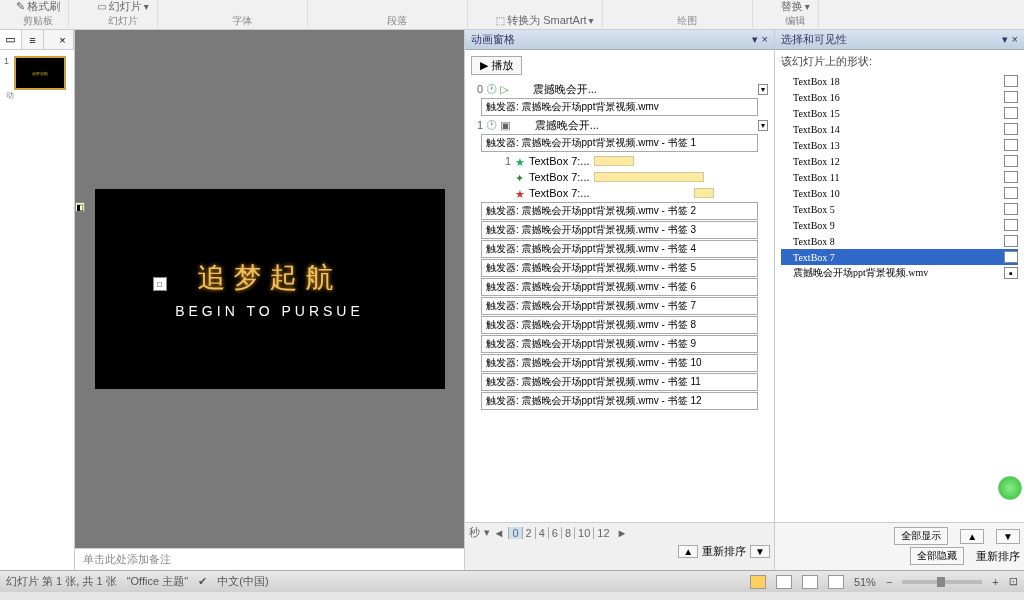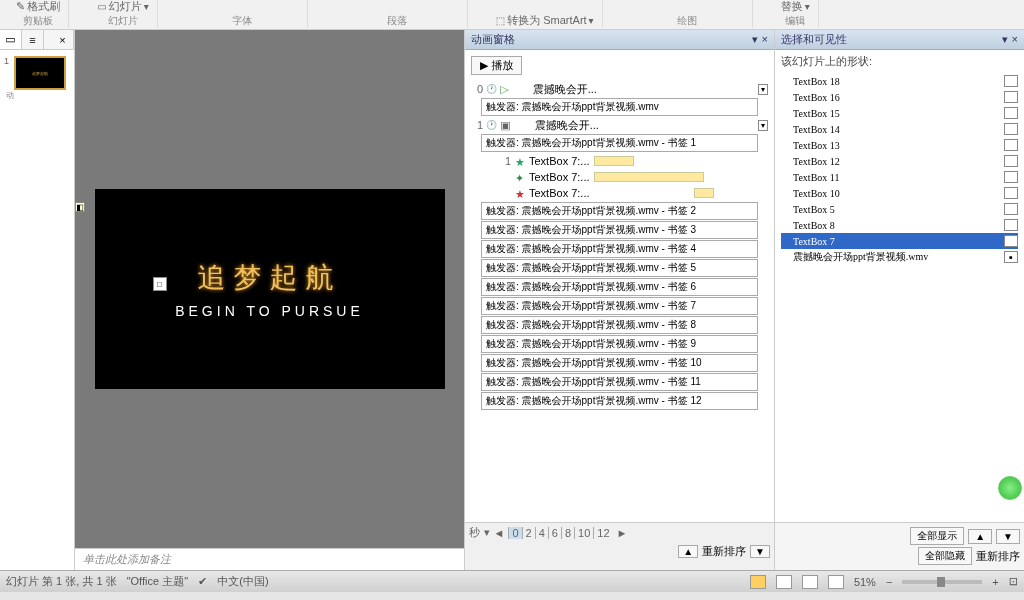--- a/index.html
+++ b/index.html
@@ -21,21 +21,21 @@
 .thumb-num { font-size: 9px; color: #666; float: left; width: 8px; }
 .thumb-img { width: 52px; height: 34px; background: #000; border: 2px solid #d0a040; margin-left: 10px; display:flex;align-items:center;justify-content:center; }
 .thumb-img-text { color: #d0a040; font-size: 4px; }
 
 .slide-area { flex: 1; background: #888; display: flex; flex-direction: column; position: relative; }
 .slide-canvas { flex: 1; display: flex; align-items: center; justify-content: center; background: #7a7a7a; }
 .slide { width: 350px; height: 200px; background: #000; display: flex; flex-direction: column; align-items: center; justify-content: center; position: relative; }
 .slide-badge { position: absolute; left: 58px; top: 88px; width: 14px; height: 14px; background: #fff; border: 1px solid #888; font-size: 8px; display:flex;align-items:center;justify-content:center; }
 .slide-title { color: #f0c060; font-size: 28px; font-family: KaiTi, serif; letter-spacing: 8px; text-shadow: 0 0 4px #f0a020; }
 .slide-subtitle { color: #fff; font-size: 14px; letter-spacing: 4px; margin-top: 6px; }
-.notes-area { height: 22px; background: #fff; border-top: 1px solid #ccc; padding: 3px 8px; color: #888; font-style: italic; }
+.notes-area { height: 22px; background: #fff; border-top: 1px solid #ccc; padding: 3px 8px; color: #888; }
 .ruler-marker { position: absolute; left: 0; top: 8px; background: #ffffcc; border: 1px solid #888; width: 10px; height: 10px; font-size: 8px; text-align: center; }
 
 .anim-pane { width: 310px; background: #f5f5f5; border-left: 1px solid #ccc; display: flex; flex-direction: column; justify-content: space-between; }
 .pane-header { height: 20px; background: linear-gradient(#d8e4f0, #c0d0e0); border-bottom: 1px solid #aaa; display: flex; align-items: center; padding: 0 6px; color: #336; gap: 4px; }
 .pane-header .close-btns { margin-left: auto; display: flex; gap: 4px; }
 .pane-body { flex: 1; background: #fff; overflow-y: auto; padding: 4px; }
 .play-btn { border: 1px solid #aaa; background: #f8f8f8; padding: 1px 8px; display: inline-flex; align-items: center; gap: 3px; margin: 2px 0 6px 2px; }
 .anim-row { display: flex; align-items: center; height: 16px; font-size: 10px; padding: 0 2px; gap: 3px; }
 .anim-row .seq { width: 12px; text-align: right; color: #666; }
 .anim-row .clock { color: #888; font-size: 9px; }
@@ -54,21 +54,21 @@
 .reorder-row button { border: 1px solid #aaa; background: #f8f8f8; padding: 0 4px; font-size: 10px; }
 
 .sel-pane { width: 250px; background: #f5f5f5; border-left: 1px solid #ccc; display: flex; flex-direction: column; }
 .sel-body { flex: 1; background: #fff; padding: 4px 6px; overflow-y: auto; }
 .sel-title { color: #444; margin-bottom: 4px; }
 .sel-item { display: flex; align-items: center; height: 16px; padding-left: 12px; }
 .sel-item .name { flex: 1; font-family: SimSun; font-size: 10px; }
 .sel-item .eye { width: 14px; height: 12px; border: 1px solid #888; background: #fff; display:flex;align-items:center;justify-content:center; }
 .sel-item.selected { background: #3068c8; color: #fff; }
 .sel-footer { height: 48px; border-top: 1px solid #ccc; padding: 4px; }
-.sel-footer-row { display: flex; gap: 4px; justify-content: flex-end; align-items: center; }
+.sel-footer-row { display: flex; gap: 12px; justify-content: flex-end; align-items: center; }
 .sel-footer button { border: 1px solid #aaa; background: #f8f8f8; padding: 1px 6px; font-size: 10px; }
 
 .statusbar { height: 22px; background: linear-gradient(#e8e8e8, #d0d0d0); border-top: 1px solid #aaa; display: flex; align-items: center; padding: 0 6px; font-size: 10px; color: #555; gap: 10px; }
 .statusbar .spacer { flex: 1; }
 .view-btn { width: 16px; height: 14px; border: 1px solid #999; background: #fff; }
 .view-btn.active { background: #ffd060; }
 .zoom-slider { width: 80px; height: 4px; background: #bbb; position: relative; }
 .zoom-slider::after { content: ''; position: absolute; left: 35px; top: -3px; width: 8px; height: 10px; background: #888; }
 
 .green-fab { position: absolute; right: 2px; bottom: 100px; width: 24px; height: 24px; border-radius: 50%; background: radial-gradient(#8e8, #3b3); border: 1px solid #6c6; }
@@ -260,20 +260,24 @@
           <div class="sel-item">
             <span class="name">TextBox 11</span>
             <span class="eye"></span>
           </div>
           <div class="sel-item">
             <span class="name">TextBox 10</span>
             <span class="eye"></span>
           </div>
           <div class="sel-item">
             <span class="name">TextBox 5</span>
+            <span class="eye"></span>
+          </div>
+          <div class="sel-item">
+            <span class="name">TextBox 9</span>
             <span class="eye"></span>
           </div>
           <div class="sel-item">
             <span class="name">TextBox 8</span>
             <span class="eye"></span>
           </div>
           <div class="sel-item selected">
             <span class="name">TextBox 7</span>
             <span class="eye">▪</span>
           </div>

